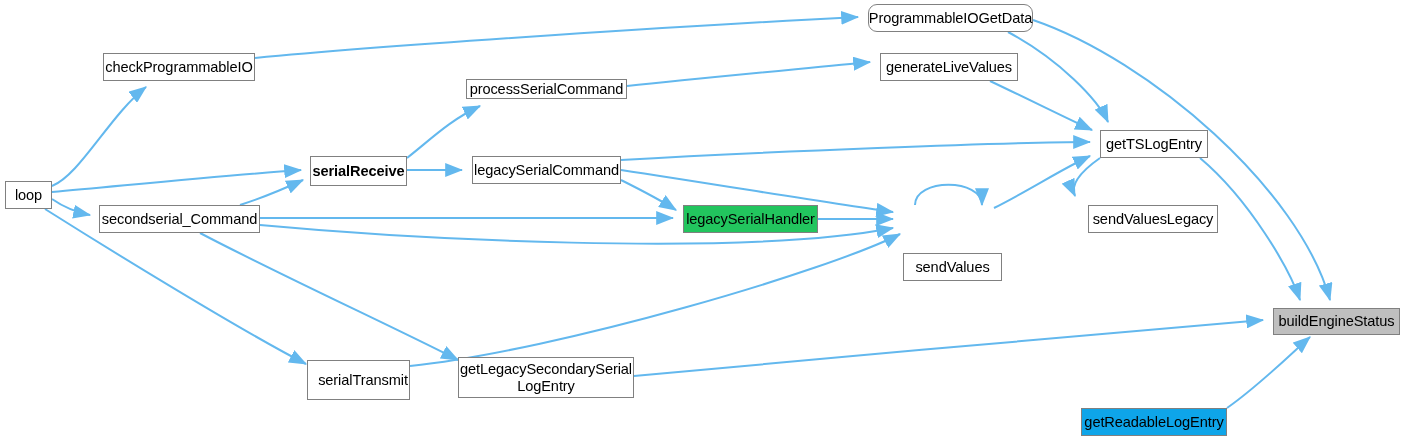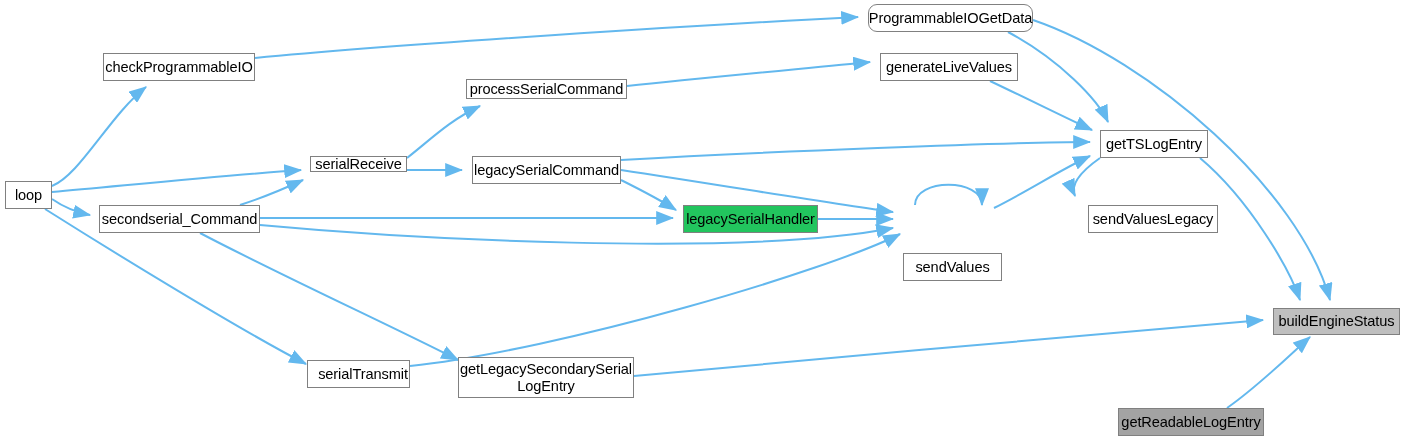--- a/index.html
+++ b/index.html
@@ -79,28 +79,28 @@
         <path d="M 1033,20 C 1150,60 1300,190 1330,300" stroke="#63b8ee" marker-end="url(#arrow)"></path>
         <path d="M 634,376 C 800,360 1150,330 1263,320" stroke="#63b8ee" marker-end="url(#arrow)"></path>
         <path d="M 1227,408 C 1260,385 1295,350 1310,337" stroke="#63b8ee" marker-end="url(#arrow)"></path>
         <path d="M 410,366 C 560,350 830,270 900,234" stroke="#63b8ee" marker-end="url(#arrow)"></path>
       </g>
   </svg>
   <div id="node-layer">
       <div class="node" style="left: 5px; top: 181px; width: 47px; height: 28px; border-color: rgb(128, 128, 128); background: rgb(255, 255, 255);"><span>loop</span></div>
       <div class="node" style="left: 103px; top: 53px; width: 152px; height: 28px; border-color: rgb(128, 128, 128); background: rgb(255, 255, 255);"><span>checkProgrammableIO</span></div>
       <div class="node" style="left: 99px; top: 205px; width: 161px; height: 28px; border-color: rgb(128, 128, 128); background: rgb(255, 255, 255);"><span>secondserial_Command</span></div>
-      <div class="node" style="left: 310px; top: 156px; width: 97px; height: 16px; border-color: rgb(128, 128, 128); background: rgb(255, 255, 255);"><span>serialReceive</span></div>
-      <div class="node" style="left: 307px; top: 360px; width: 103px; height: 28px; border-color: rgb(128, 128, 128); background: rgb(255, 255, 255); padding-left: 9px;"><span>serialTransmit</span></div>
+      <div class="node" style="left: 310px; top: 156px; width: 97px; height: 30px; border-color: rgb(128, 128, 128); background: rgb(255, 255, 255); font-weight: bold;"><span>serialReceive</span></div>
+      <div class="node" style="left: 307px; top: 360px; width: 103px; height: 40px; border-color: rgb(128, 128, 128); background: rgb(255, 255, 255); padding-left: 9px;"><span>serialTransmit</span></div>
       <div class="node" style="left: 466px; top: 79px; width: 161px; height: 20px; border-color: rgb(128, 128, 128); background: rgb(255, 255, 255);"><span>processSerialCommand</span></div>
       <div class="node" style="left: 472px; top: 156px; width: 149px; height: 28px; border-color: rgb(128, 128, 128); background: rgb(255, 255, 255);"><span>legacySerialCommand</span></div>
       <div class="node" style="left: 458px; top: 357px; width: 176px; height: 41px; border-color: rgb(128, 128, 128); background: rgb(255, 255, 255);"><span>getLegacySecondarySerial
 LogEntry</span></div>
       <div class="node" style="left: 683px; top: 205px; width: 135px; height: 28px; border-color: rgb(128, 128, 128); background: #22c55e;"><span>legacySerialHandler</span></div>
       <div class="node" style="left: 903px; top: 205px; width: 99px; height: 28px; border-color: rgb(128, 128, 128); background: rgb(255, 255, 255); margin-top: 48px;"><span>sendValues</span></div>
       <div class="node" style="left: 868px; top: 4px; width: 165px; height: 28px; border-color: rgb(128, 128, 128); background: rgb(255, 255, 255); border-radius: 9px;"><span>ProgrammableIOGetData</span></div>
       <div class="node" style="left: 880px; top: 53px; width: 138px; height: 28px; border-color: rgb(128, 128, 128); background: rgb(255, 255, 255);"><span>generateLiveValues</span></div>
       <div class="node" style="left: 1100px; top: 130px; width: 108px; height: 28px; border-color: rgb(128, 128, 128); background: rgb(255, 255, 255);"><span>getTSLogEntry</span></div>
       <div class="node" style="left: 1088px; top: 205px; width: 130px; height: 28px; border-color: rgb(128, 128, 128); background: rgb(255, 255, 255);"><span>sendValuesLegacy</span></div>
       <div class="node highlight" style="left: 1273px; top: 308px; width: 127px; height: 27px; border-color: rgb(128, 128, 128); background: rgb(191, 191, 191);"><span>buildEngineStatus</span></div>
-      <div class="node" style="left: 1081px; top: 408px; width: 146px; height: 28px; border-color: rgb(128, 128, 128); background: #a3a3a3; margin-left: 37px;"><span>getReadableLogEntry</span></div>
+      <div class="node" style="left: 1081px; top: 408px; width: 146px; height: 28px; border-color: rgb(128, 128, 128); background: #0ea5e9;"><span>getReadableLogEntry</span></div>
     </div>
 </div>
 
 </body></html>

